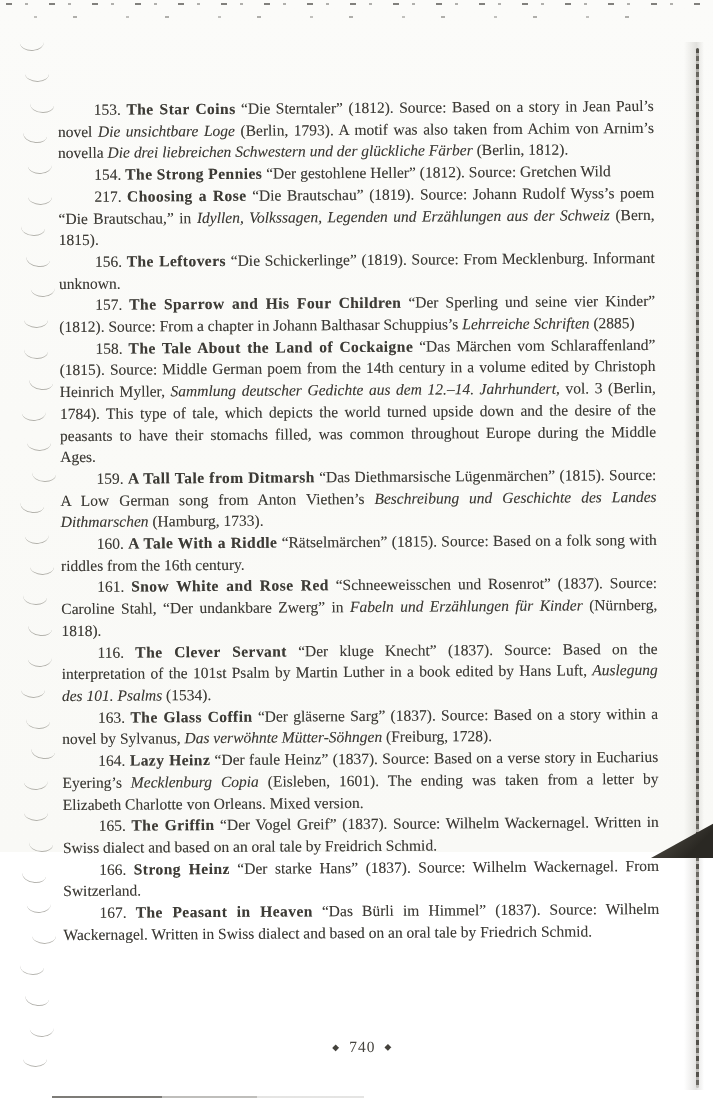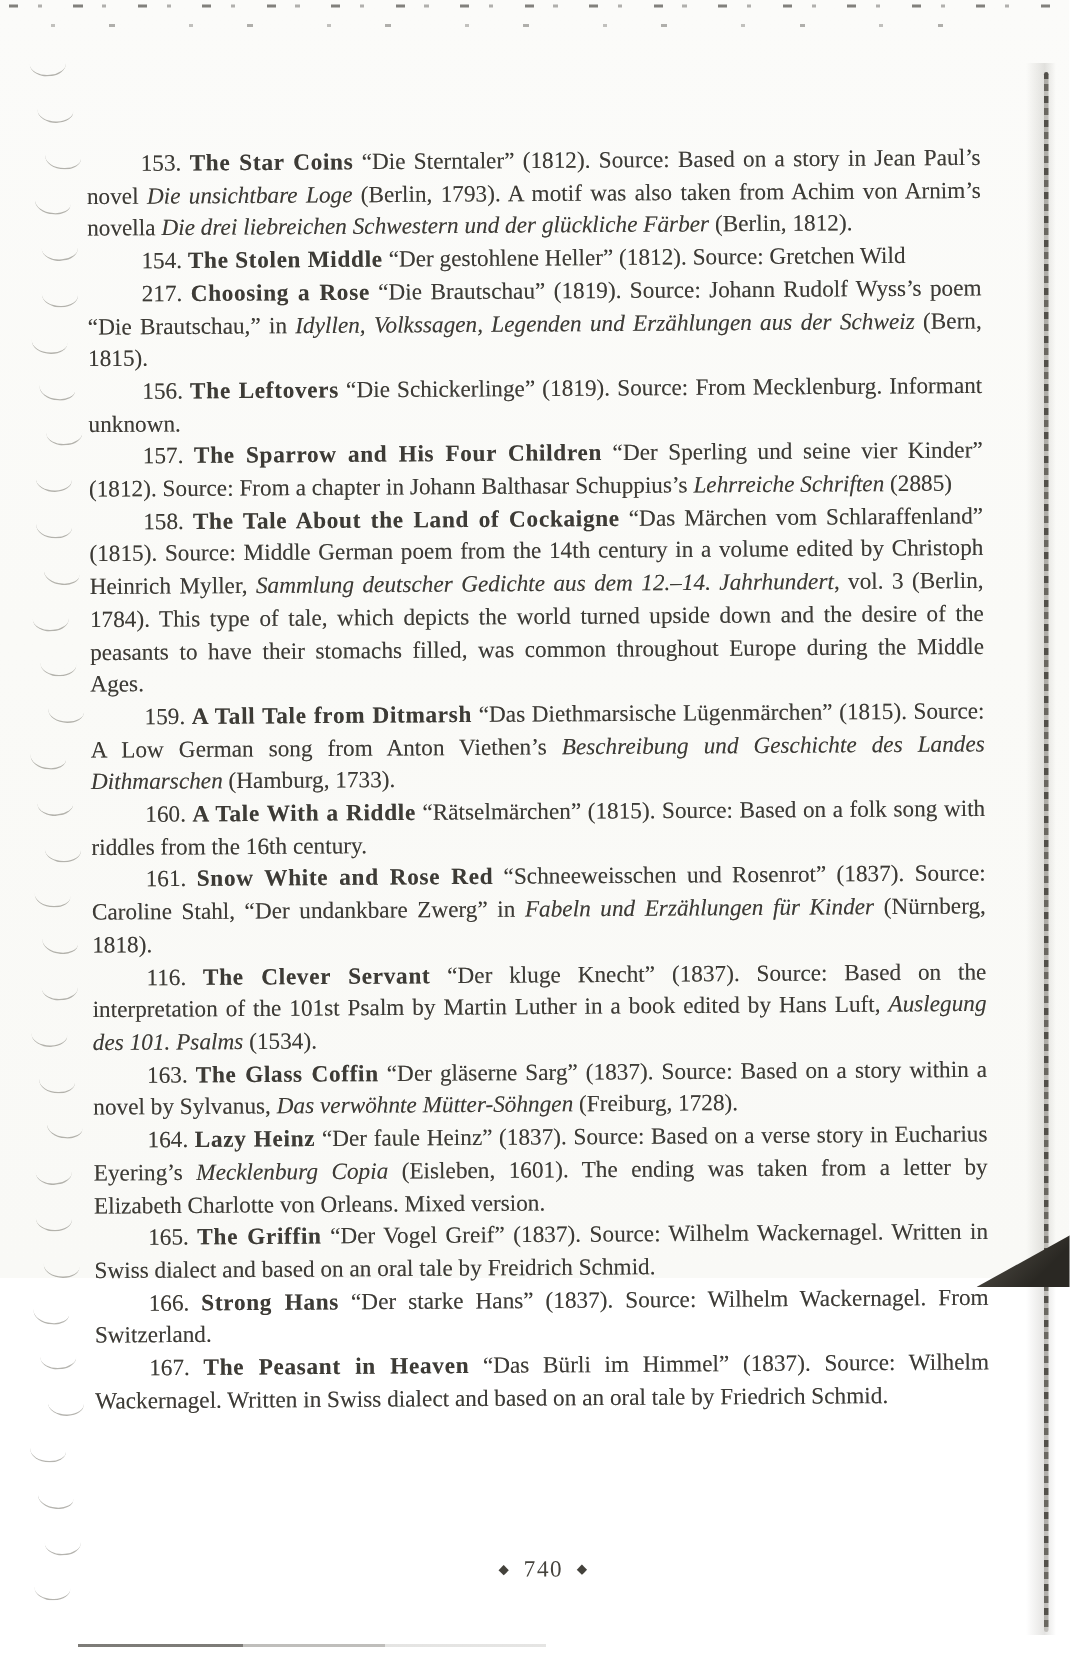--- a/index.html
+++ b/index.html
@@ -126,33 +126,33 @@
       <div class="arc" style="top: 954.8px; left: 5px; transform: rotate(4deg);"></div>
       <div class="arc" style="top: 985.6px; left: 10px; transform: rotate(-5deg);"></div>
       <div class="arc" style="top: 1016.4px; left: 3px; transform: rotate(-2deg);"></div>
     </div>
   <div class="edge-band"></div>
   <div class="edge-strip"></div>
 
   <div class="tilt">
     <div class="text">
         <p class="entry"><span class="run-n">153. </span><span class="run-b">The Star Coins</span><span class="run-n"> “Die Sterntaler” (1812). Source: Based on a story in Jean Paul’s novel </span><span class="run-i">Die unsichtbare Loge</span><span class="run-n"> (Berlin, 1793). A motif was also taken from Achim von Arnim’s novella </span><span class="run-i">Die drei liebreichen Schwestern und der glückliche Färber</span><span class="run-n"> (Berlin, 1812).</span></p>
-        <p class="entry"><span class="run-n">154. </span><span class="run-b">The Stolen Middle</span><span class="run-n"> “Der gestohlene Heller” (1812). Source: Gretchen Wild</span></p>
+        <p class="entry"><span class="run-n">154. </span><span class="run-b">The Strong Pennies</span><span class="run-n"> “Der gestohlene Heller” (1812). Source: Gretchen Wild</span></p>
         <p class="entry"><span class="run-n">217. </span><span class="run-b">Choosing a Rose</span><span class="run-n"> “Die Brautschau” (1819). Source: Johann Rudolf Wyss’s poem “Die Brautschau,” in </span><span class="run-i">Idyllen, Volkssagen, Legenden und Erzählungen aus der Schweiz</span><span class="run-n"> (Bern, 1815).</span></p>
         <p class="entry"><span class="run-n">156. </span><span class="run-b">The Leftovers</span><span class="run-n"> “Die Schickerlinge” (1819). Source: From Mecklenburg. Informant unknown.</span></p>
         <p class="entry"><span class="run-n">157. </span><span class="run-b">The Sparrow and His Four Children</span><span class="run-n"> “Der Sperling und seine vier Kinder” (1812). Source: From a chapter in Johann Balthasar Schuppius’s </span><span class="run-i">Lehrreiche Schriften</span><span class="run-n"> (2885)</span></p>
         <p class="entry"><span class="run-n">158. </span><span class="run-b">The Tale About the Land of Cockaigne</span><span class="run-n"> “Das Märchen vom Schlaraffenland” (1815). Source: Middle German poem from the 14th century in a volume edited by Christoph Heinrich Myller, </span><span class="run-i">Sammlung deutscher Gedichte aus dem 12.–14. Jahrhundert</span><span class="run-n">, vol. 3 (Berlin, 1784). This type of tale, which depicts the world turned upside down and the desire of the peasants to have their stomachs filled, was common throughout Europe during the Middle Ages.</span></p>
         <p class="entry"><span class="run-n">159. </span><span class="run-b">A Tall Tale from Ditmarsh</span><span class="run-n"> “Das Diethmarsische Lügenmärchen” (1815). Source: A Low German song from Anton Viethen’s </span><span class="run-i">Beschreibung und Geschichte des Landes Dithmarschen</span><span class="run-n"> (Hamburg, 1733).</span></p>
         <p class="entry"><span class="run-n">160. </span><span class="run-b">A Tale With a Riddle</span><span class="run-n"> “Rätselmärchen” (1815). Source: Based on a folk song with riddles from the 16th century.</span></p>
         <p class="entry"><span class="run-n">161. </span><span class="run-b">Snow White and Rose Red</span><span class="run-n"> “Schneeweisschen und Rosenrot” (1837). Source: Caroline Stahl, “Der undankbare Zwerg” in </span><span class="run-i">Fabeln und Erzählungen für Kinder</span><span class="run-n"> (Nürnberg, 1818).</span></p>
         <p class="entry"><span class="run-n">116. </span><span class="run-b">The Clever Servant</span><span class="run-n"> “Der kluge Knecht” (1837). Source: Based on the interpretation of the 101st Psalm by Martin Luther in a book edited by Hans Luft, </span><span class="run-i">Auslegung des 101. Psalms</span><span class="run-n"> (1534).</span></p>
         <p class="entry"><span class="run-n">163. </span><span class="run-b">The Glass Coffin</span><span class="run-n"> “Der gläserne Sarg” (1837). Source: Based on a story within a novel by Sylvanus, </span><span class="run-i">Das verwöhnte Mütter-Söhngen</span><span class="run-n"> (Freiburg, 1728).</span></p>
         <p class="entry"><span class="run-n">164. </span><span class="run-b">Lazy Heinz</span><span class="run-n"> “Der faule Heinz” (1837). Source: Based on a verse story in Eucharius Eyering’s </span><span class="run-i">Mecklenburg Copia</span><span class="run-n"> (Eisleben, 1601). The ending was taken from a letter by Elizabeth Charlotte von Orleans. Mixed version.</span></p>
         <p class="entry"><span class="run-n">165. </span><span class="run-b">The Griffin</span><span class="run-n"> “Der Vogel Greif” (1837). Source: Wilhelm Wackernagel. Written in Swiss dialect and based on an oral tale by Freidrich Schmid.</span></p>
-        <p class="entry"><span class="run-n">166. </span><span class="run-b">Strong Hans</span><span class="run-n"> “Der starke Hans” (1837). Source: Wilhelm Wackernagel. From Switzerland.</span></p>
+        <p class="entry"><span class="run-n">166. </span><span class="run-b">Strong Heinz</span><span class="run-n"> “Der starke Hans” (1837). Source: Wilhelm Wackernagel. From Switzerland.</span></p>
         <p class="entry"><span class="run-n">167. </span><span class="run-b">The Peasant in Heaven</span><span class="run-n"> “Das Bürli im Himmel” (1837). Source: Wilhelm Wackernagel. Written in Swiss dialect and based on an oral tale by Friedrich Schmid.</span></p>
       </div>
     <div class="footer">
       <span class="dia">◆</span><span>740</span><span class="dia">◆</span>
     </div>
   </div>
 
   <div class="bottom-line"></div>
   <div class="corner"></div>
 </div>

